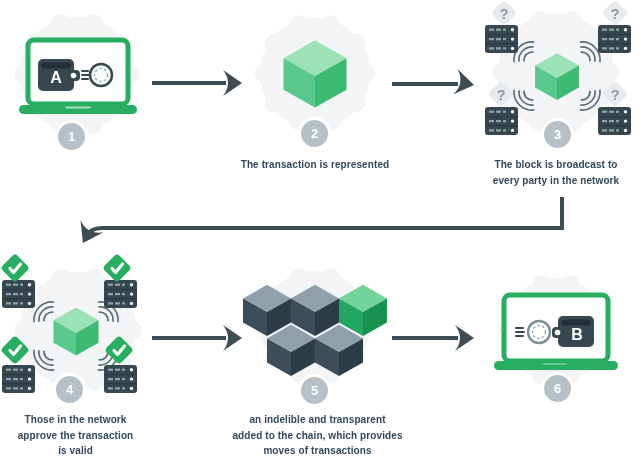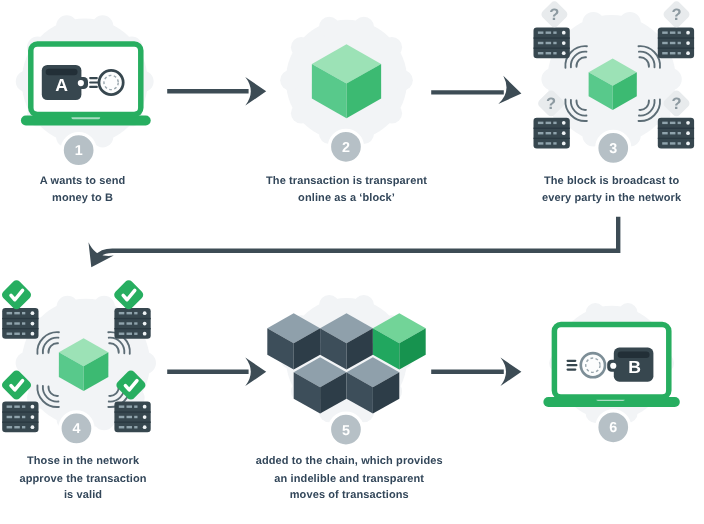--- a/index.html
+++ b/index.html
@@ -188,36 +188,31 @@
     </g>
   </svg>
 
   <div class="badge" style="left:55px;top:120px;">1</div>
   <div class="badge" style="left:298px;top:117px;">2</div>
   <div class="badge" style="left:541px;top:118px;">3</div>
   <div class="badge" style="left:53px;top:373px;">4</div>
   <div class="badge" style="left:298px;top:374px;">5</div>
   <div class="badge" style="left:541px;top:372px;">6</div>
 
-  <div class="caption" style="left:0px;top:157px;width:150px;">
-    <div>A wants to send</div>
-    <div>money to B</div>
-  </div>
   <div class="caption" style="left:210px;top:157px;width:210px;">
-    <div>The transaction is transparent</div>
-    <div>online as a ‘block’</div>
+    <div>The transaction is represented</div>
   </div>
   <div class="caption" style="left:461px;top:157px;width:190px;">
     <div>The block is broadcast to</div>
     <div>every party in the network</div>
   </div>
   <div class="caption" style="left:-2px;top:412px;width:155px;">
     <div>Those in the network</div>
     <div>approve the transaction</div>
     <div>is valid</div>
   </div>
   <div class="caption" style="left:200px;top:412px;width:235px;">
+    <div>an indelible and transparent</div>
     <div>added to the chain, which provides</div>
-    <div>an indelible and transparent</div>
     <div>moves of transactions</div>
   </div>
 
 </div>
 
 </body></html>

